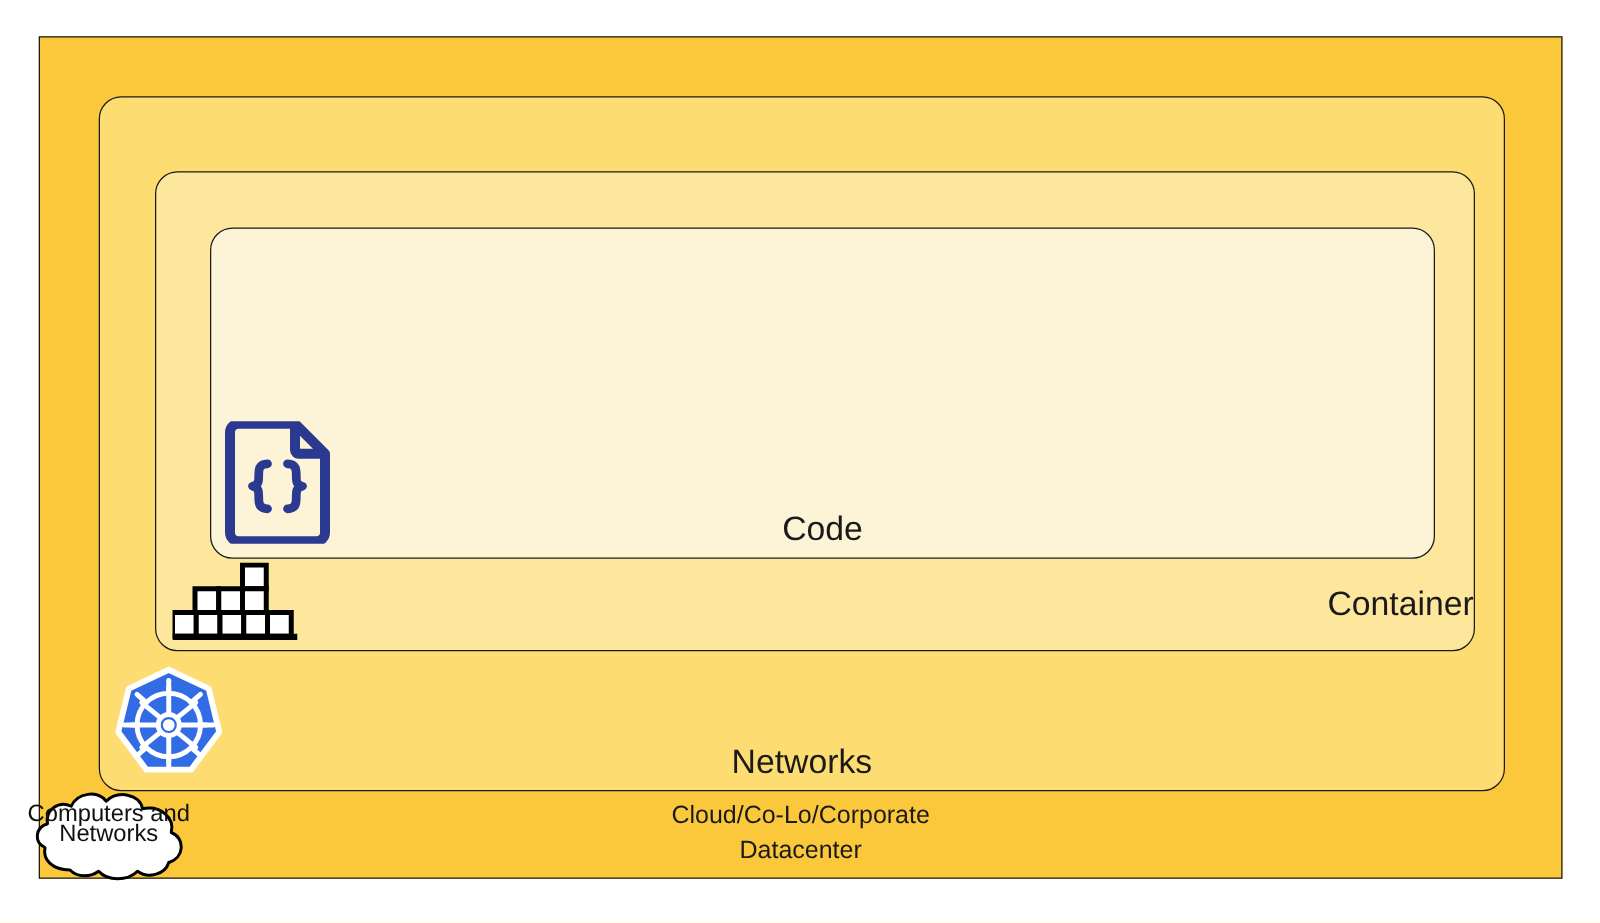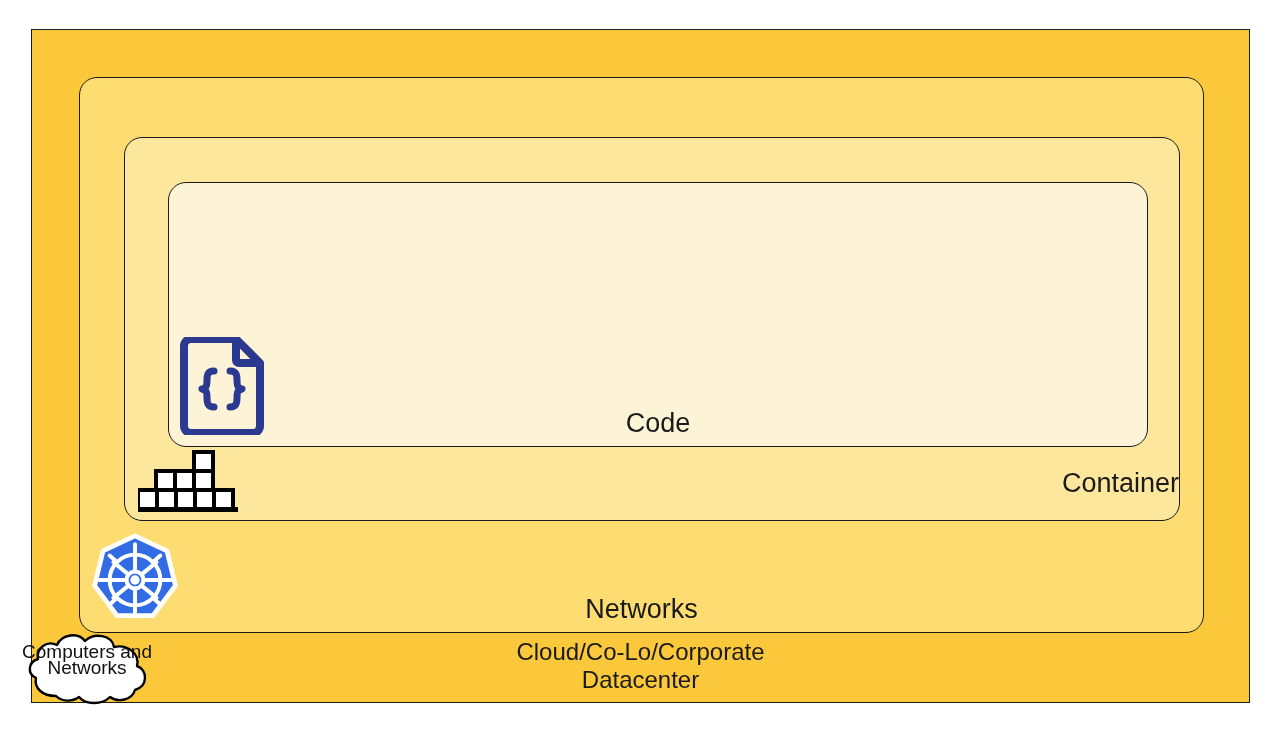--- a/index.html
+++ b/index.html
@@ -73,21 +73,21 @@
     text-align: center;
     white-space: pre-line;
     left: 0;
     width: 100%;
   }
   .caption-code      { bottom: 8px; }
   .caption-container { bottom: 22px; text-align: right; }
   .caption-cluster   { bottom: 8px; }
   .caption-datacenter{
     bottom: 8px;
-    font-size: 24px;
+    font-size: 20px;
     line-height: 28px;
   }
 
   
   .icon-code {
     position: absolute;
     left: 178px;
     top: 337px;
     width: 88px;
     height: 98px;

